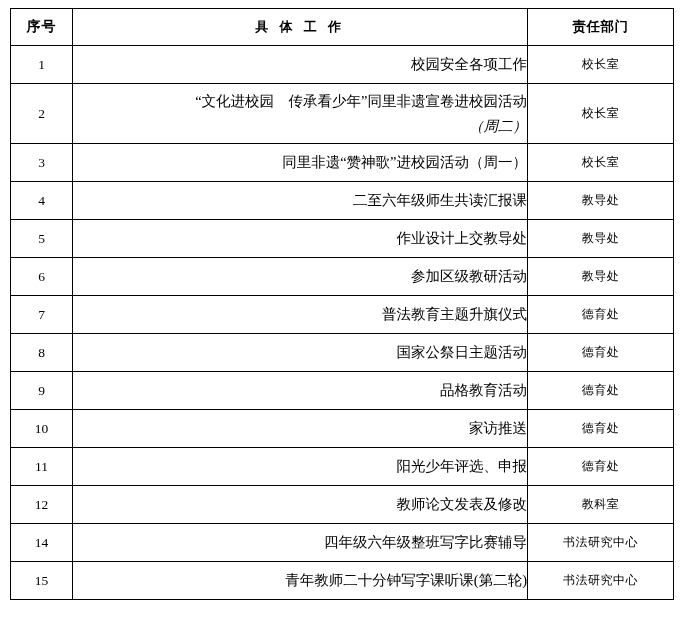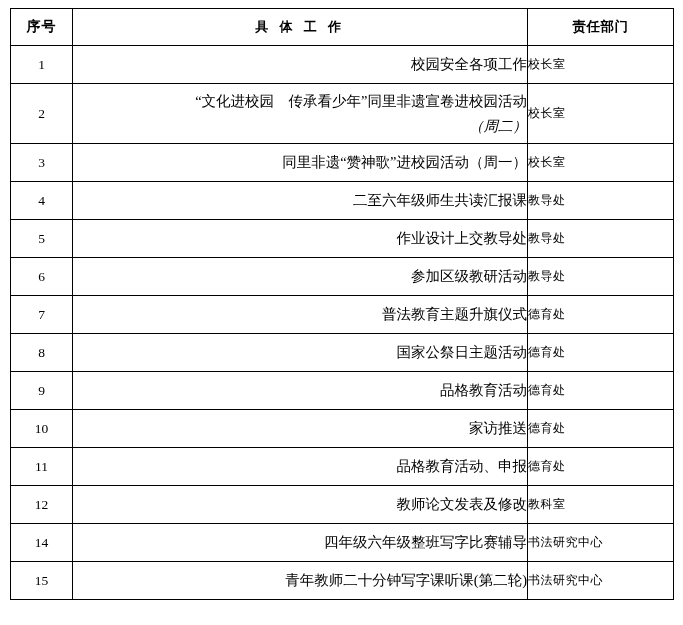--- a/index.html
+++ b/index.html
@@ -56,21 +56,21 @@
     font-size: 13.5px;
     font-family: "Liberation Serif", "DejaVu Serif", serif;
   }
   td.c-task {
     text-align: right;
     font-size: 14.5px;
     padding: 4px 0 4px 14px;
     line-height: 1.7;
   }
   td.c-dept {
-    text-align: left;
+    text-align: center;
     font-size: 12px;
     letter-spacing: 0.5px;
   }
   tr.row-normal td { height: 37px; }
   tr.row-tall td { height: 59px; }
   td.c-task .line2 {
     display: block;
     font-style: italic;
   }
 </style>
@@ -137,21 +137,21 @@
           <td class="c-task"><span>品格教育活动</span></td>
           <td class="c-dept">德育处</td>
         </tr>
         <tr class="row-normal">
           <td class="c-index">10</td>
           <td class="c-task"><span>家访推送</span></td>
           <td class="c-dept">德育处</td>
         </tr>
         <tr class="row-normal">
           <td class="c-index">11</td>
-          <td class="c-task"><span>品格教育活动、申报</span></td>
+          <td class="c-task"><span>阳光少年评选、申报</span></td>
           <td class="c-dept">德育处</td>
         </tr>
         <tr class="row-normal">
           <td class="c-index">12</td>
           <td class="c-task"><span>教师论文发表及修改</span></td>
           <td class="c-dept">教科室</td>
         </tr>
         <tr class="row-normal">
           <td class="c-index">14</td>
           <td class="c-task"><span>四年级六年级整班写字比赛辅导</span></td>

